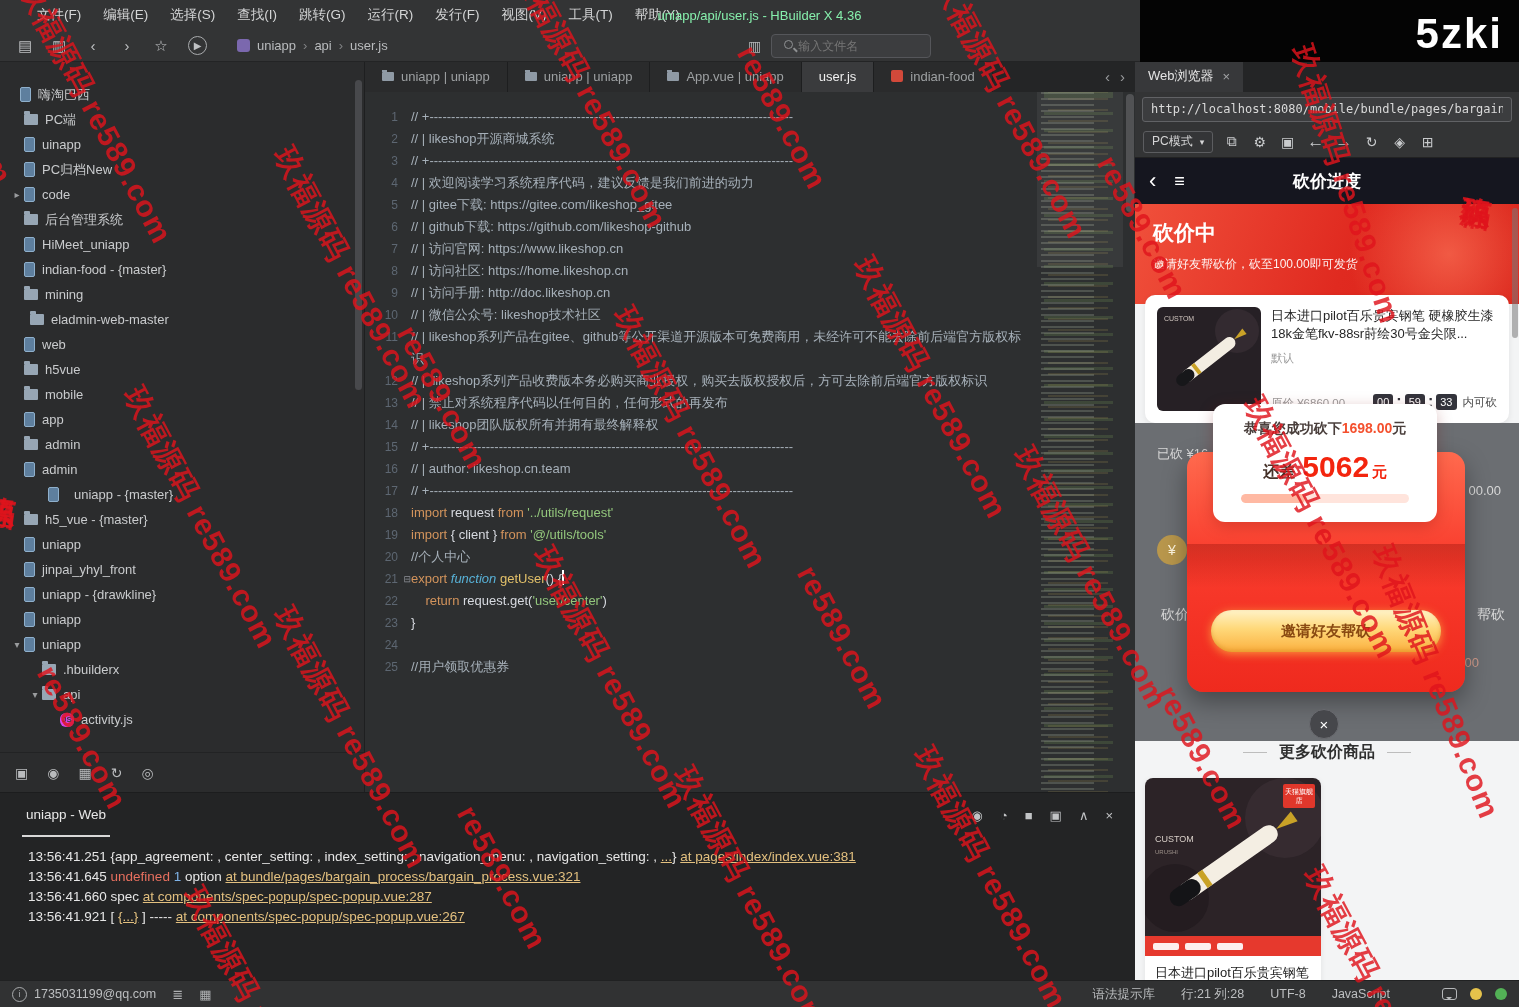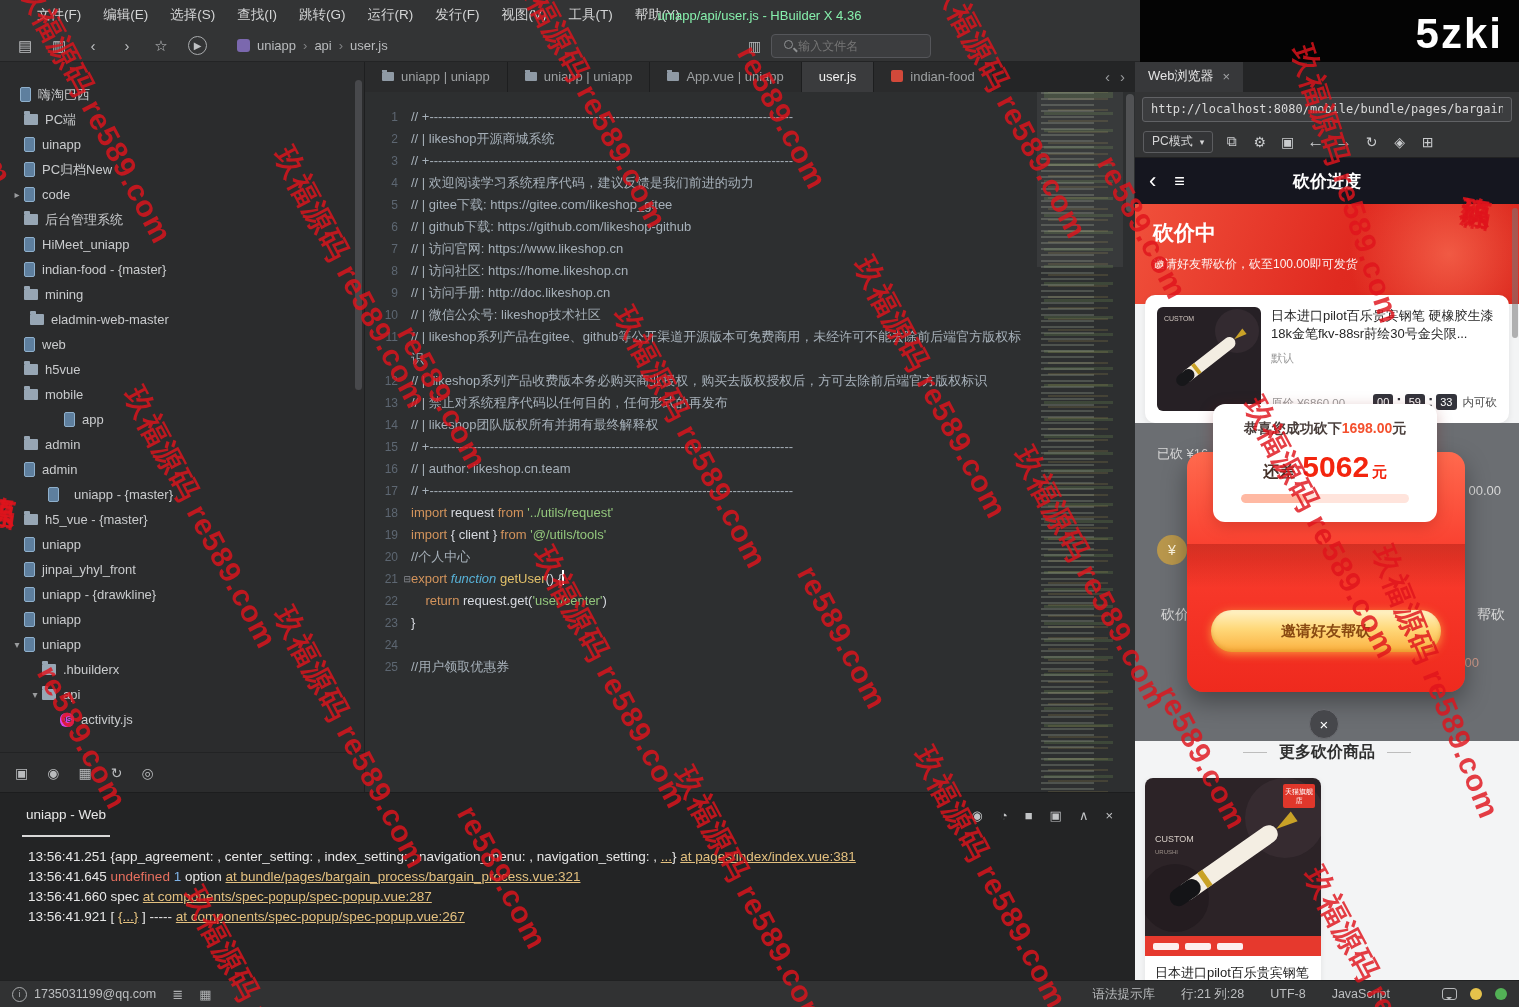--- a/index.html
+++ b/index.html
@@ -262,21 +262,21 @@
         <div class="tree-item" style="padding-left: 10px;">
           <span class="tree-arrow"></span>
           <span class="tree-ic ic-folder"></span>
           <span class="tree-label">h5vue</span>
         </div>
         <div class="tree-item" style="padding-left: 10px;">
           <span class="tree-arrow"></span>
           <span class="tree-ic ic-folder"></span>
           <span class="tree-label">mobile</span>
         </div>
-        <div class="tree-item" style="padding-left: 10px; margin-left: 40px;">
+        <div class="tree-item" style="padding-left: 10px;">
           <span class="tree-arrow"></span>
           <span class="tree-ic ic-project"></span>
           <span class="tree-label">app</span>
         </div>
         <div class="tree-item" style="padding-left: 10px;">
           <span class="tree-arrow"></span>
           <span class="tree-ic ic-folder"></span>
           <span class="tree-label">admin</span>
         </div>
         <div class="tree-item" style="padding-left: 10px;">

